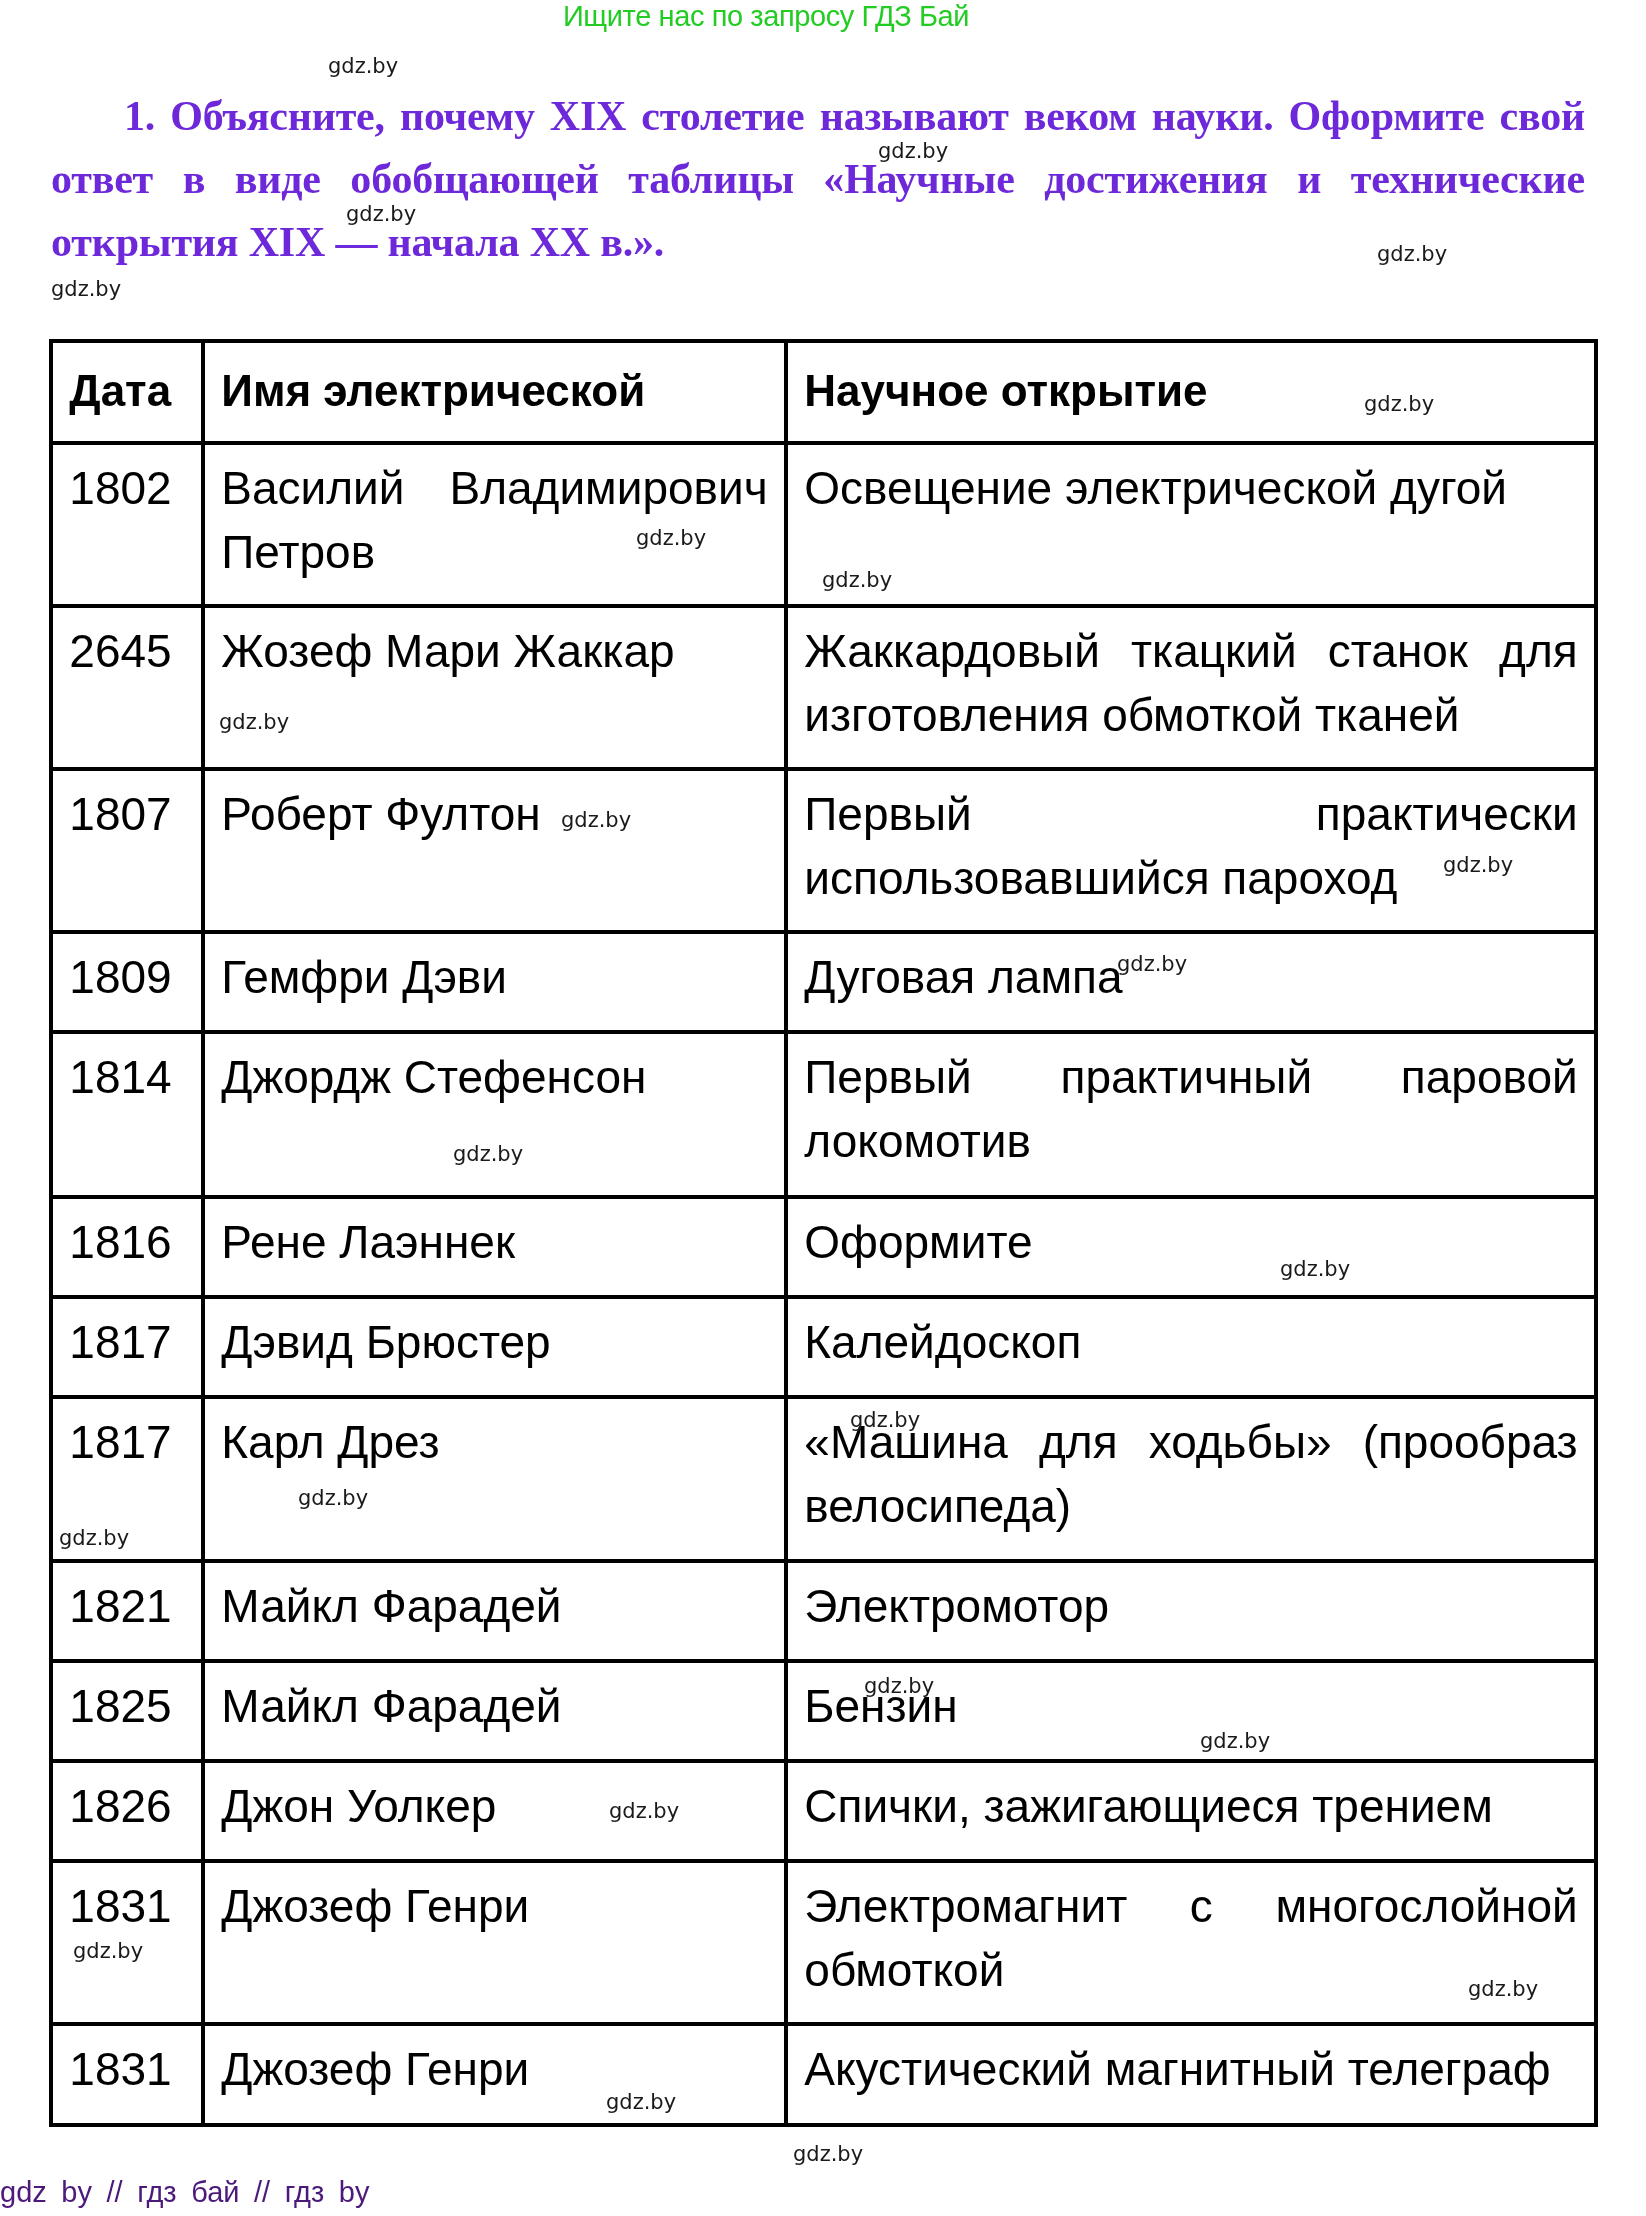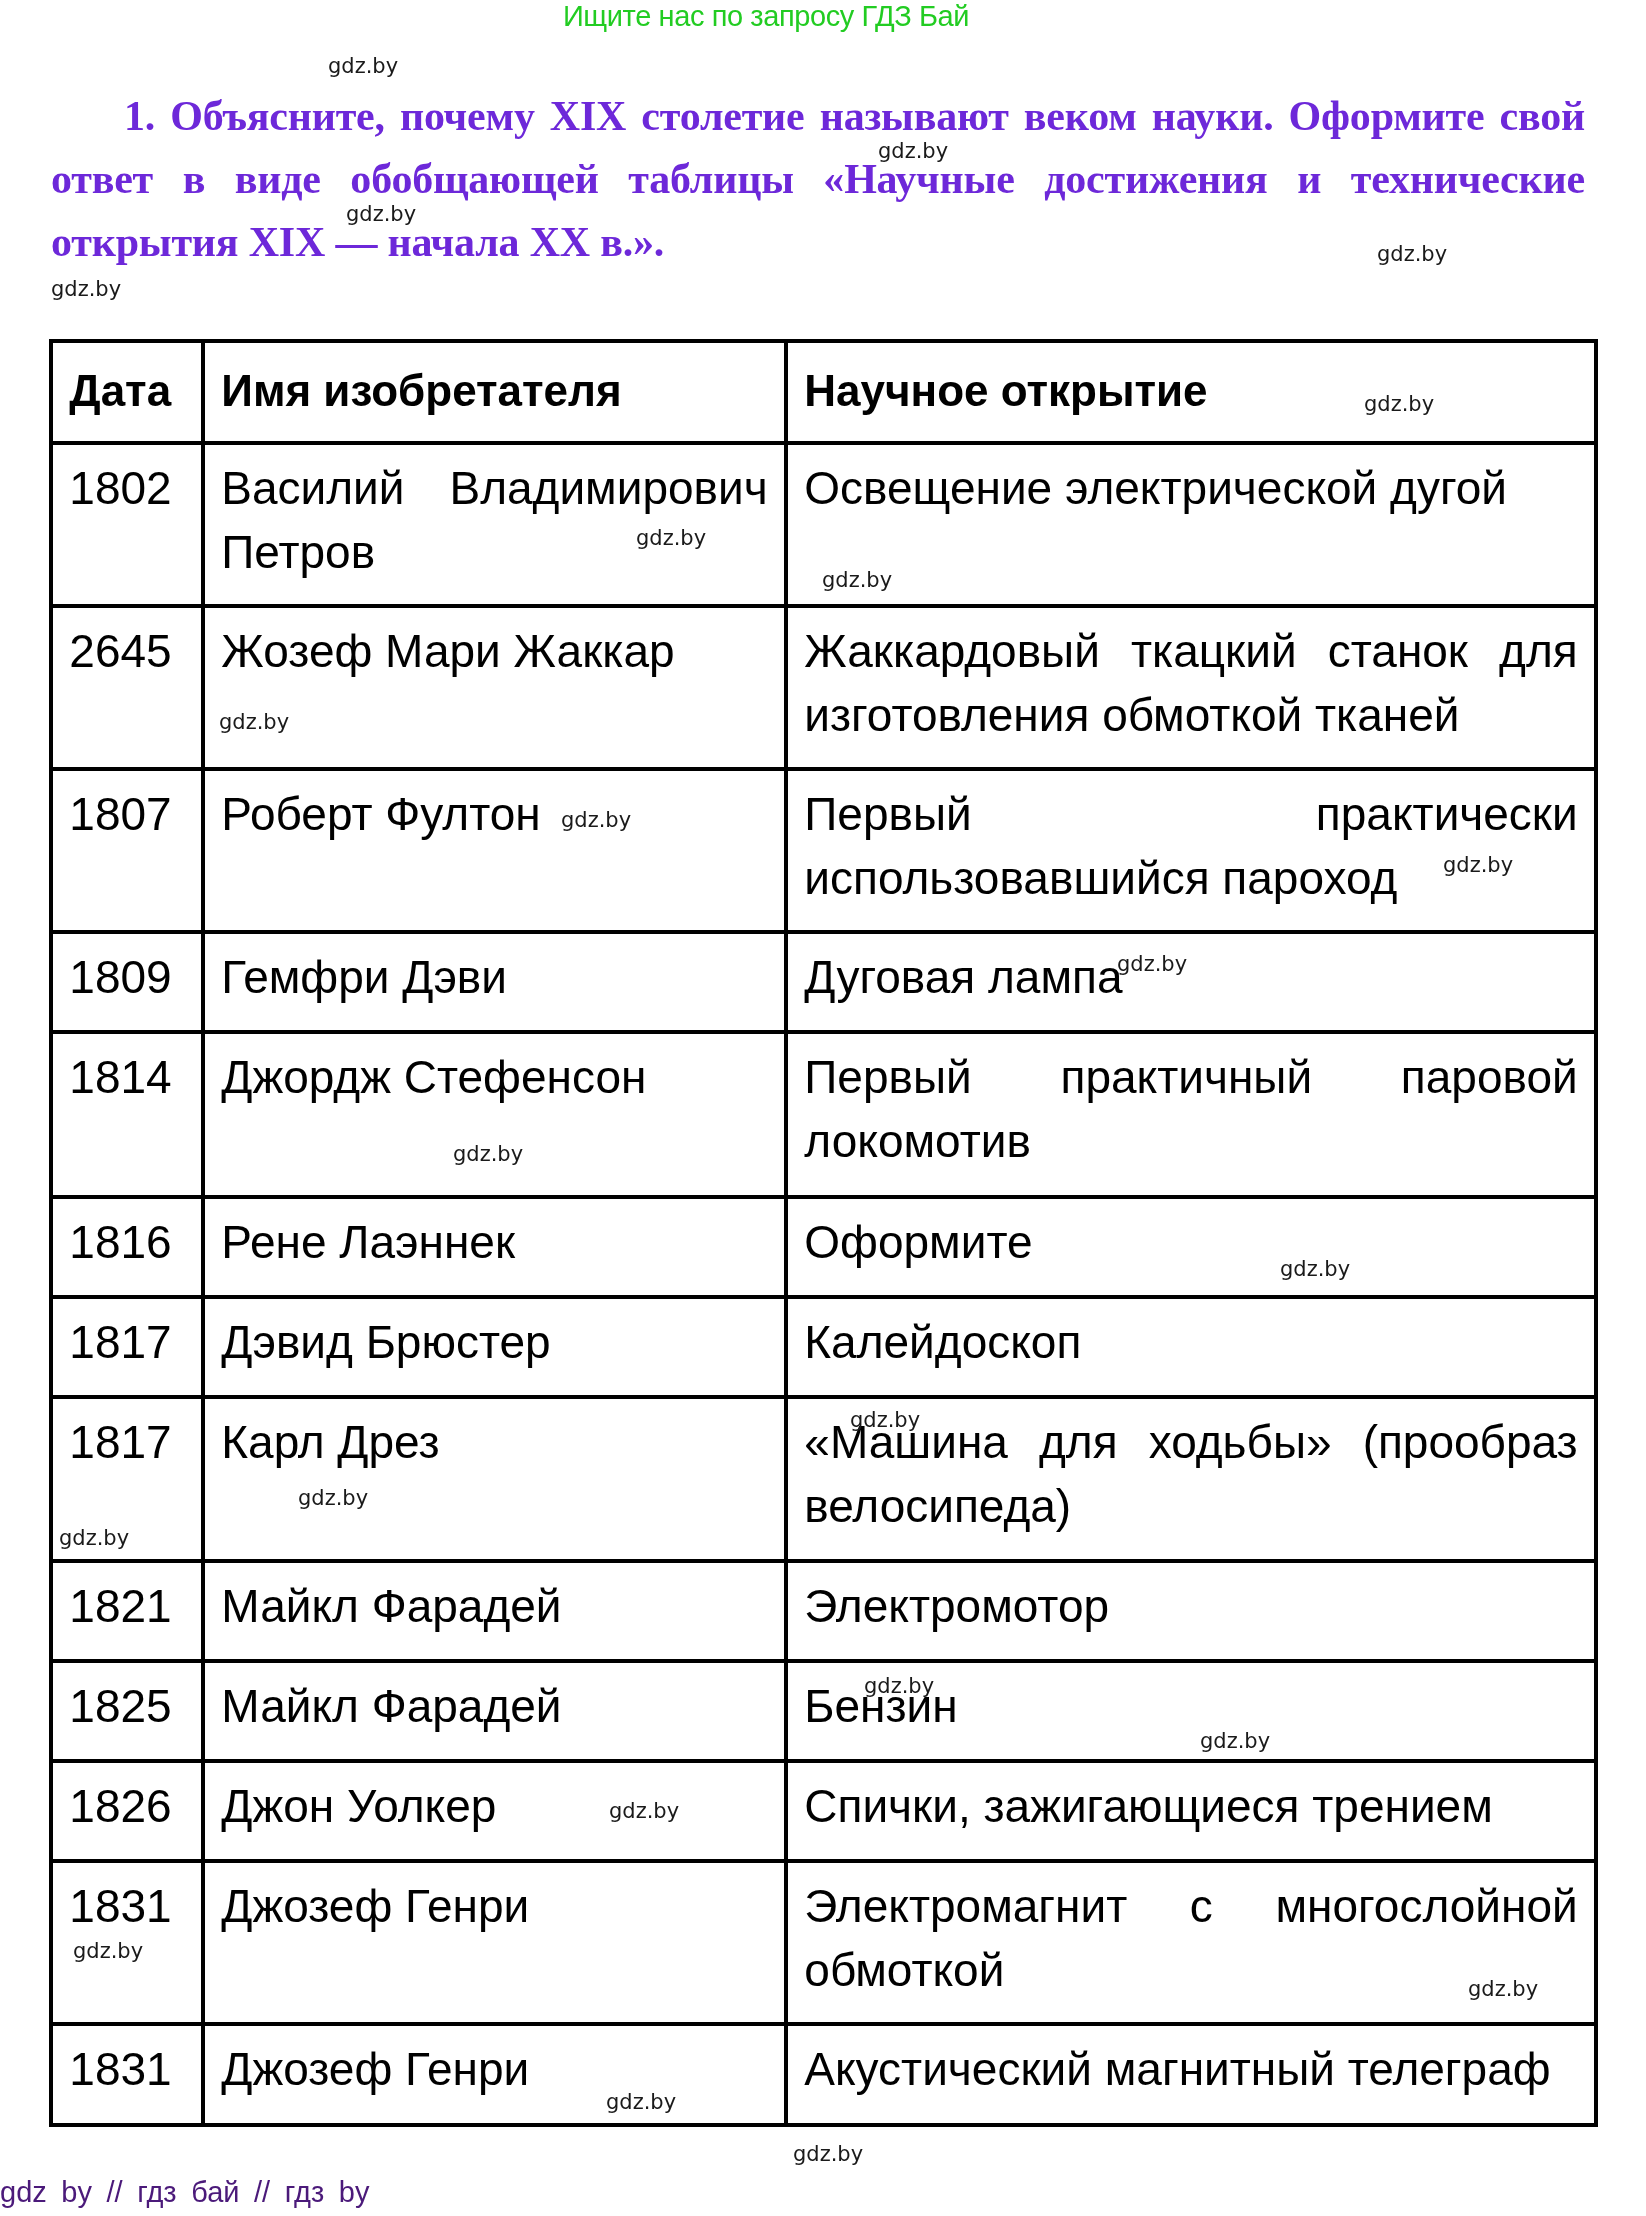--- a/index.html
+++ b/index.html
@@ -51,21 +51,21 @@
 
 <table class="tbl">
   <colgroup>
     <col class="col-date">
     <col class="col-name">
     <col class="col-desc">
   </colgroup>
   <thead>
     <tr style="height:102px">
       <th>Дата</th>
-      <th>Имя изобретателя</th>
+      <th>Имя электрической</th>
       <th>Научное открытие</th>
     </tr>
   </thead>
   <tbody id="tbody">
       <tr style="height: 163px;">
         <td class="date">1802</td>
         <td class="name">Василий Владимирович Петров</td>
         <td class="desc">Освещение электрической дугой</td>
       </tr>
       <tr style="height: 163px;">

